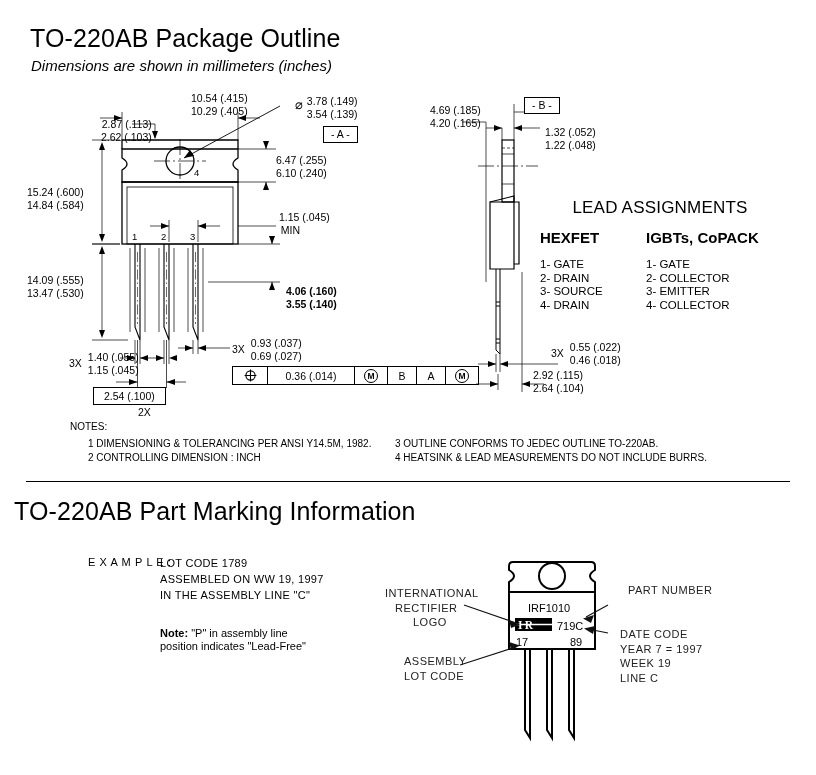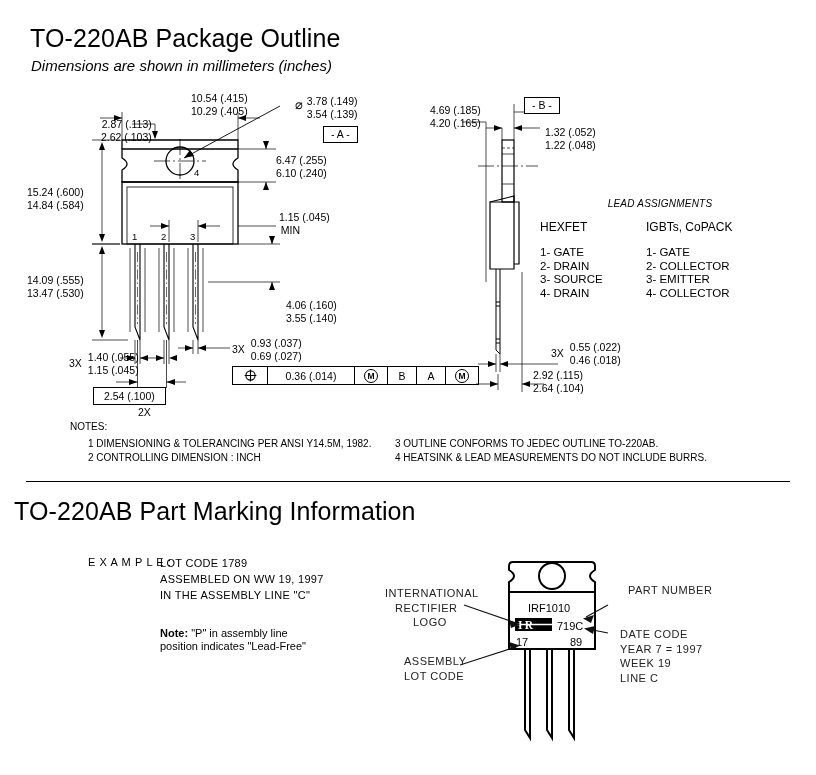--- a/index.html
+++ b/index.html
@@ -13,22 +13,22 @@
   
   .h1{font-size:25px;font-weight:400;letter-spacing:.1px;white-space:nowrap;}
   .sub{font-size:15px;font-weight:400;white-space:nowrap;font-style:italic;}
 
   
   .dim{font-size:10.5px;line-height:12.5px;white-space:nowrap;}
   .notes{font-size:10px;line-height:14px;white-space:nowrap;}
   .notesttl{font-size:10px;white-space:nowrap;}
 
   
-  .la-title{font-size:10px;white-space:nowrap;letter-spacing:.2px;font-style:italic;}
-  .la-head{font-size:12px;font-weight:400;white-space:nowrap;}
+  .la-title{font-size:17px;white-space:nowrap;letter-spacing:.2px;}
+  .la-head{font-size:15px;font-weight:700;white-space:nowrap;}
   .la-row{font-size:11.5px;line-height:13.5px;white-space:nowrap;}
 
   
   .ex-lbl{font-size:11px;letter-spacing:.6px;white-space:nowrap;}
   .ex-line{font-size:11px;line-height:16px;letter-spacing:.3px;white-space:nowrap;}
   .ex-note{font-size:11px;line-height:13px;}
 
   
   .callout{font-size:11px;line-height:14.5px;letter-spacing:.5px;white-space:nowrap;color:#222;}
 
@@ -240,21 +240,21 @@
   <div class="abs dim" style="left:279px;top:211px;">
     <div>1.15 (.045)</div>
     <div style="text-align:center;padding-right:28px;">MIN</div>
   </div>
 
   <div class="abs dim" style="left:27px;top:274px;">
     <div>14.09 (.555)</div>
     <div>13.47 (.530)</div>
   </div>
 
-  <div class="abs dim" style="left:286px;top:299px;">
+  <div class="abs dim" style="left:286px;top:285px;font-weight:bold;">
     <div>4.06 (.160)</div>
     <div>3.55 (.140)</div>
   </div>
 
   <div class="abs" style="left:232px;top:337px;display:flex;gap:6px;align-items:flex-start;">
     <span class="dim" style="position:relative;top:6px;">3X</span>
     <span class="dim">
       <span style="display:block">0.93 (.037)</span>
       <span style="display:block">0.69 (.027)</span>
     </span>

